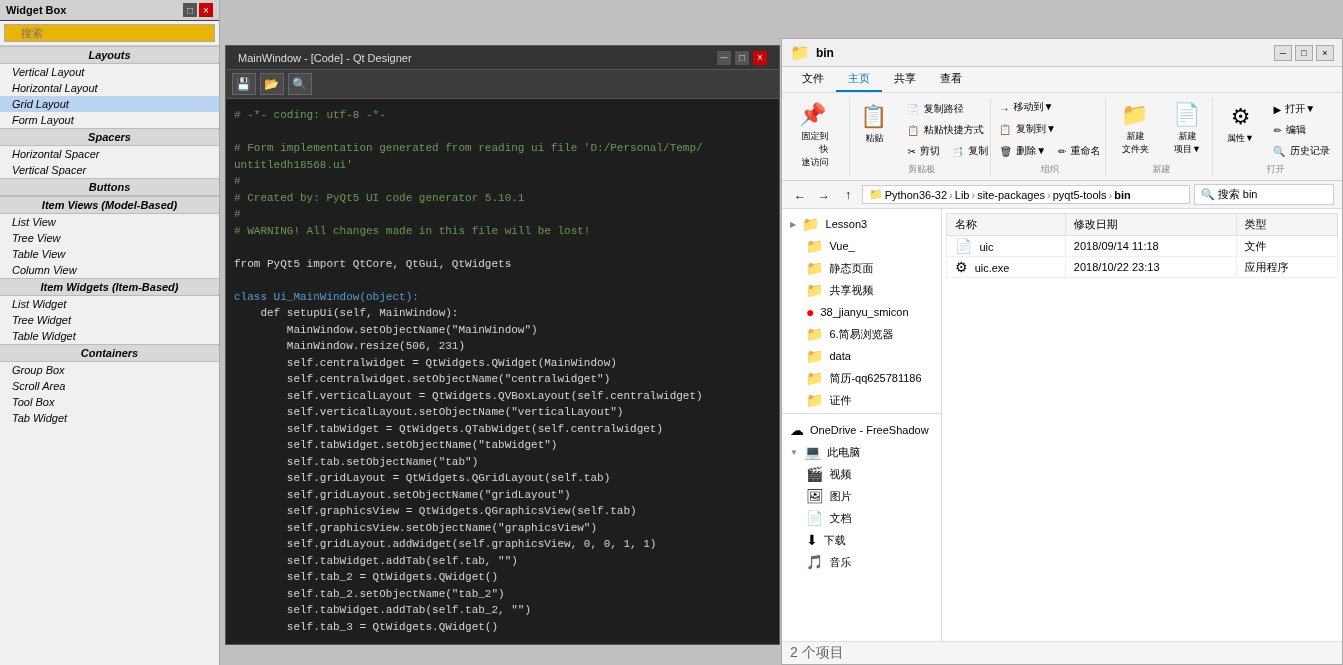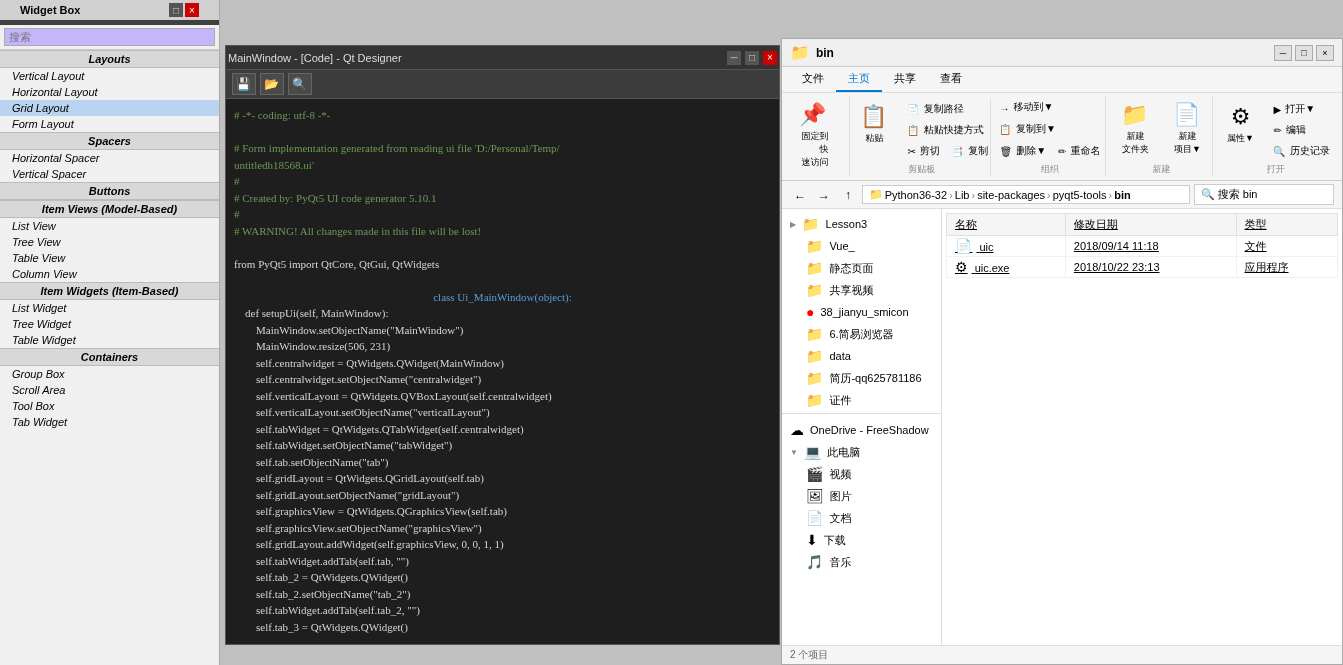--- a/index.html
+++ b/index.html
@@ -5,50 +5,50 @@
     * { margin: 0; padding: 0; box-sizing: border-box; }
     body { width: 1343px; height: 665px; overflow: hidden; font-family: 'Microsoft YaHei', SimSun, sans-serif; font-size: 12px; background: #c0c0c0; position: relative; }
 
     
     .widget-box {
       position: absolute; top: 0; left: 0; width: 220px; height: 665px;
       background: #f0f0f0; border-right: 1px solid #aaa;
       display: flex; flex-direction: column;
     }
     .widget-box-title {
-      background: #d0d0d0; border-bottom: 5px solid #404040;
-      padding: 3px 20px; font-size: 11px; font-weight: bold;
+      background: #d0d0d0; border-bottom: 1px solid #404040;
+      padding: 3px 6px; font-size: 11px; font-weight: bold;
       display: flex; align-items: center; justify-content: space-between;
     }
     .widget-box-search {
       padding: 3px 4px; border-bottom: 1px solid #ccc;
     }
     .widget-box-search input {
-      width: 100%; padding: 2px 4px; border: 1px solid #aaa; font-size: 11px; background: #c4b5fd;
+      width: 100%; padding: 2px 16px; border: 1px solid #aaa; font-size: 11px; background: #eab308;
     }
     .widget-section-header {
       background: #d8d8d8; padding: 2px 6px; font-size: 11px; font-weight: bold;
       border-top: 1px solid #bbb; border-bottom: 1px solid #bbb;
       display: flex; align-items: center; justify-content: center; cursor: pointer;
     }
     .widget-item {
       padding: 2px 12px; font-size: 11px; cursor: pointer;
       white-space: nowrap; overflow: hidden;
     }
     .widget-item.selected { background: #b8d4f0; }
     .widget-box-content { overflow-y: auto; flex: 1; font-style: italic; }
 
     
     .mainwindow-code {
       position: absolute; top: 45px; left: 225px; width: 555px; height: 600px;
       background: #2b2b2b; border: 1px solid #555;
       display: flex; flex-direction: column; z-index: 10;
     }
     .window-titlebar {
-      background: #333; color: #ddd; padding: 4px 2px;
+      background: #333; color: #ddd; padding: 4px 12px;
       display: flex; align-items: center; justify-content: space-between;
       font-size: 11px; border-bottom: 1px solid #555; min-height: 24px;
     }
     .window-controls { display: flex; gap: 4px; }
     .win-btn {
       width: 14px; height: 14px; border: none; cursor: pointer;
       font-size: 10px; display: flex; align-items: center; justify-content: center;
       background: #555; color: #ccc;
     }
     .win-btn.close { background: #c00; color: white; }
@@ -56,26 +56,26 @@
       background: #3c3c3c; padding: 3px 6px; display: flex; gap: 4px; align-items: center;
       border-bottom: 1px solid #555;
     }
     .code-toolbar-btn {
       width: 24px; height: 22px; background: #4a4a4a; border: 1px solid #666;
       cursor: pointer; display: flex; align-items: center; justify-content: center;
       color: #ccc; font-size: 12px;
     }
     .code-content {
       flex: 1; background: #1e1e1e; overflow-y: auto; padding: 8px;
-      font-family: Liberation Serif, serif; font-size: 11px; color: #d4d4d4;
+      font-family: Liberation Mono, monospace; font-size: 11px; color: #d4d4d4;
       line-height: 1.5;
     }
     .code-line { white-space: pre; }
     .code-comment { color: #6a9955; }
-    .code-keyword { color: #569cd6; text-align: center; }
+    .code-keyword { color: #569cd6; }
     .code-normal { color: #d4d4d4; }
 
     
     .form-designer-window {
       position: absolute; top: 100px; left: 230px; width: 320px; height: 300px;
       background: #f0f0f0; border: 2px solid #777; z-index: 8;
     }
     .form-designer-title {
       background: #4a6fa5; color: white; padding: 3px 8px;
       display: flex; align-items: center; justify-content: space-between;
@@ -170,35 +170,35 @@
       padding: 4px 0;
     }
     .fe-sidebar-item {
       padding: 3px 8px; font-size: 11px; cursor: pointer; display: flex; align-items: center; gap: 6px;
       white-space: nowrap;
     }
     .fe-sidebar-item .icon { font-size: 14px; }
     .fe-sidebar-item .expand { font-size: 8px; color: #888; }
 
     .fe-main {
-      flex: 1; overflow-y: auto; padding: 4px; text-decoration: underline;
+      flex: 1; overflow-y: auto; padding: 4px;
     }
     .fe-file-list { width: 100%; border-collapse: collapse; }
     .fe-file-list th {
       background: #f5f5f5; border: 1px solid #e0e0e0; padding: 3px 8px;
       font-size: 11px; text-align: left; font-weight: normal; cursor: pointer;
     }
     .fe-file-list td {
       border: 1px solid #f0f0f0; padding: 2px 8px; font-size: 11px;
     }
     .fe-file-icon { font-size: 14px; margin-right: 4px; }
 
     .fe-status-bar {
       background: #f5f5f5; border-top: 1px solid #ddd; padding: 2px 8px;
-      font-size: 10px; color: #666;
+      font-size: 14px; color: #666;
     }
   </style>
 </head>
 <body>
 
 <div class="widget-box">
   <div class="widget-box-title">
     <span>Widget Box</span>
     <div style="display:flex;gap:2px;">
       <button class="win-btn">□</button>

